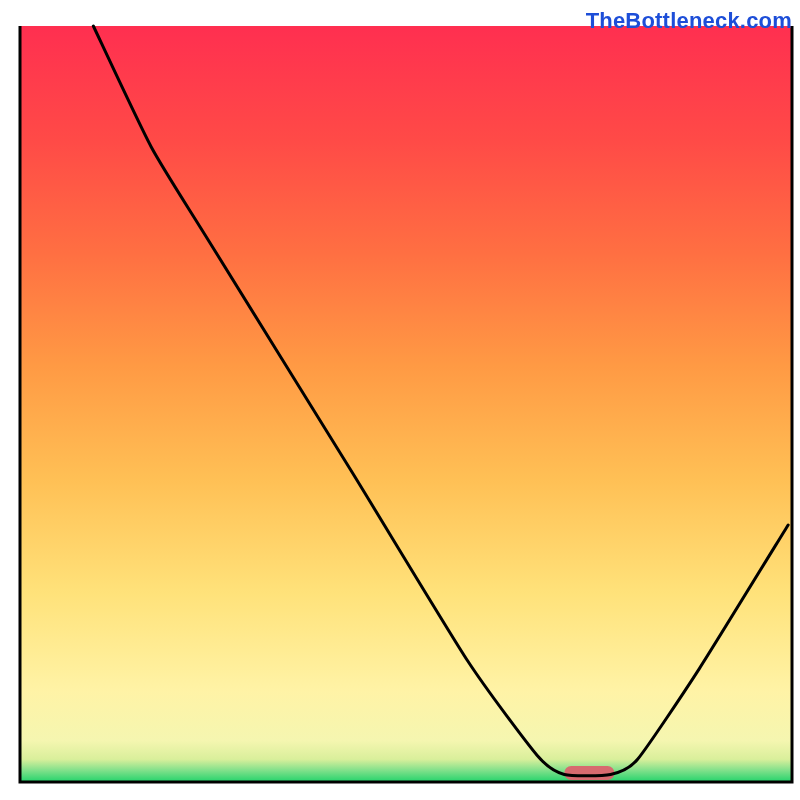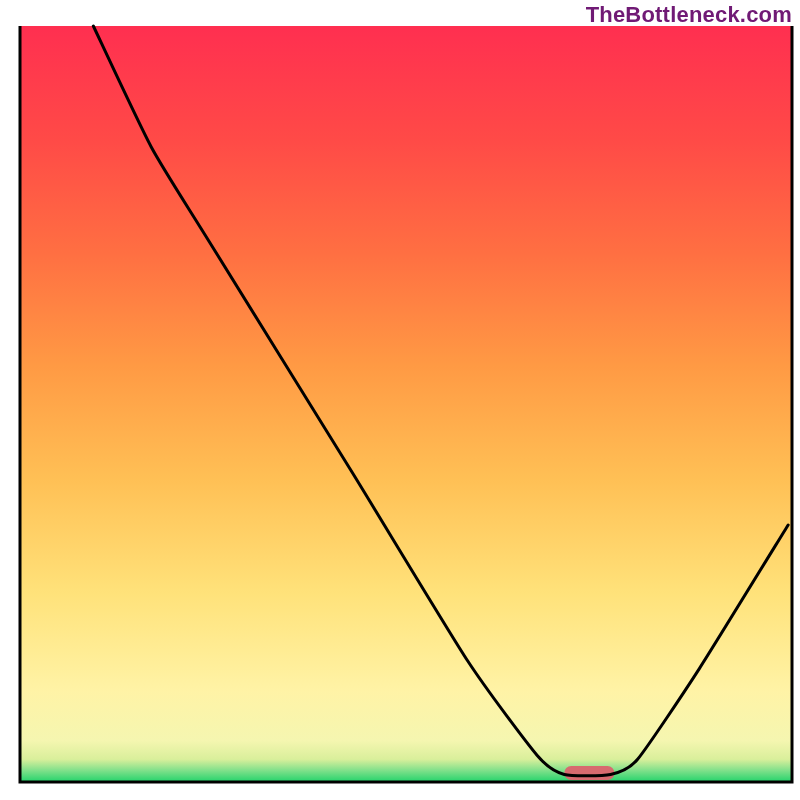--- a/index.html
+++ b/index.html
@@ -11,25 +11,25 @@
     font-family: Arial, Helvetica, sans-serif;
     background: #ffffff;
   }
   #chart-container {
     position: relative;
     width: 800px;
     height: 800px;
   }
   #watermark {
     position: absolute;
-    top: 2px;
+    top: 8px;
     right: 8px;
     font-size: 22px;
     font-weight: 600;
-    color: #701a75;
+    color: #1d4ed8;
     letter-spacing: 0.2px;
     z-index: 10;
     text-align: right;
   }
   svg {
     display: block;
   }
 </style>
 </head>
 <body>

